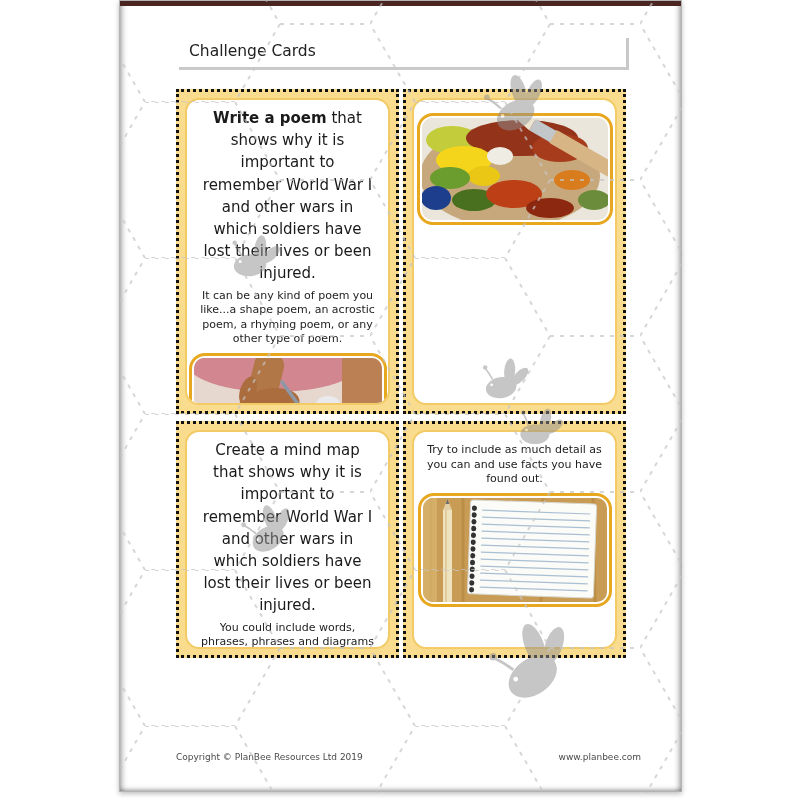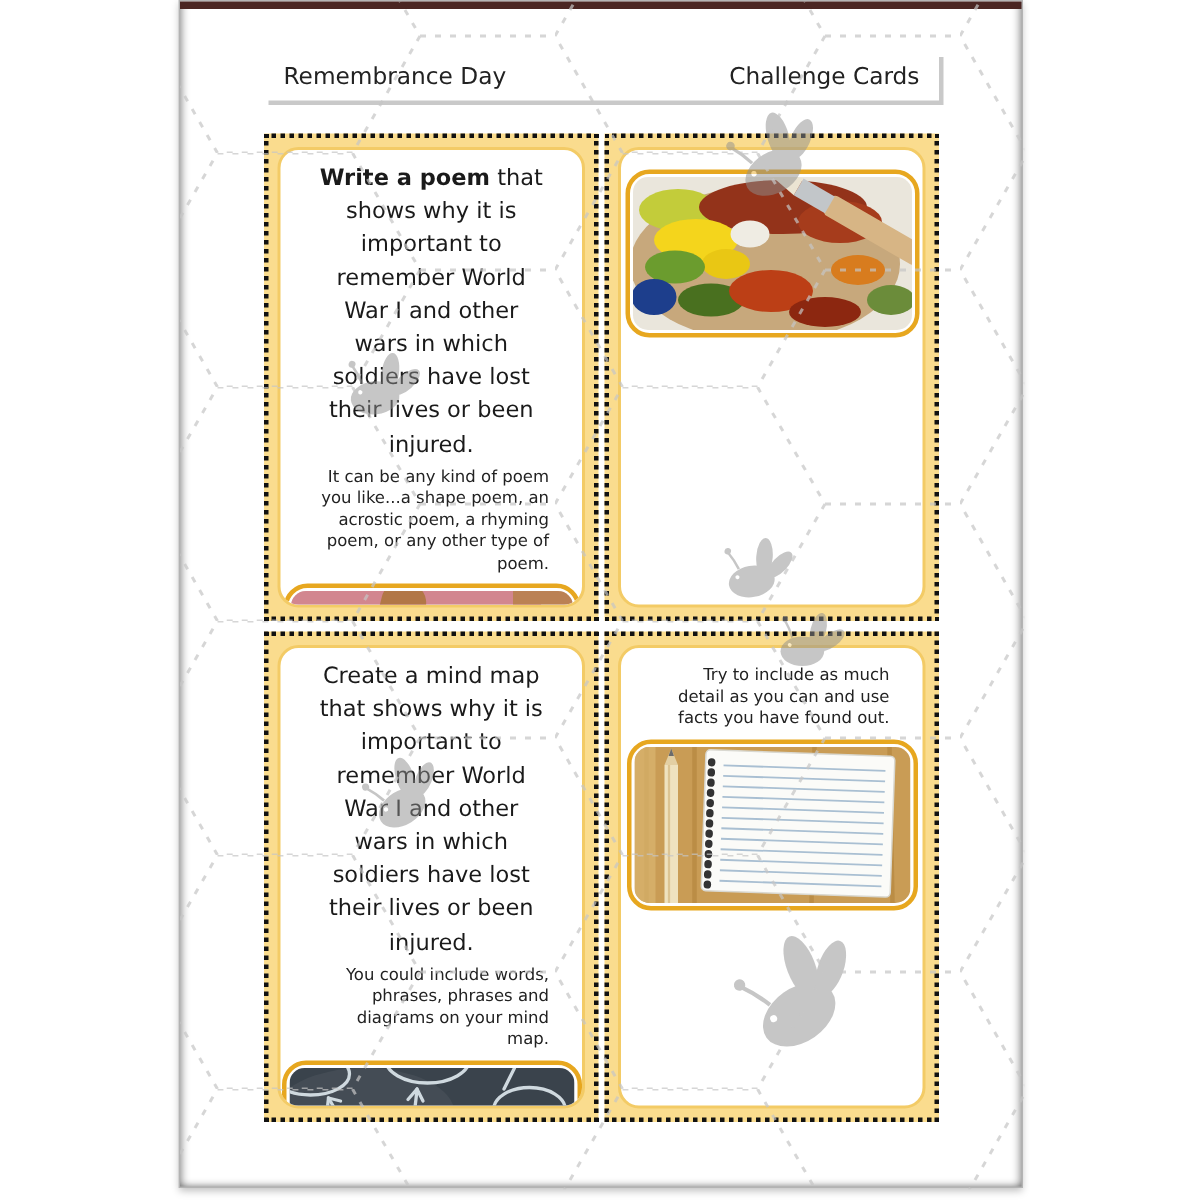--- a/index.html
+++ b/index.html
@@ -22,29 +22,29 @@
     box-shadow:3px 3px 0 #c9c9c9;display:flex;justify-content:space-between;align-items:center;
     padding:0 13px;box-sizing:border-box;font-size:15.5px;color:#222;z-index:3;
   }
   .cards{
     position:absolute;left:56px;top:88px;width:450px;z-index:1;
     display:grid;grid-template-columns:223px 223px;column-gap:4px;row-gap:7px;
   }
   .card{
     box-sizing:border-box;height:325px;border:3px dotted #111;background:#fadc8e;padding:6px;
   }
-  .cards .card:nth-child(n+3){height:327px;}
+  .cards .card:nth-child(n+3){height:237px;}
   .card-inner{
     background:#ffffff;border:2px solid #f3cb66;border-radius:14px;height:100%;
-    box-sizing:border-box;padding:7px 22px 5px;display:flex;flex-direction:column;
+    box-sizing:border-box;padding:7px 10px 5px;display:flex;flex-direction:column;
     align-items:center;text-align:center;overflow:hidden;
   }
   .card-title{font-size:15px;line-height:1.48;position:relative;z-index:6;margin:0 2px;}
   .card-title b{font-weight:bold;}
-  .card-hint{font-size:11px;line-height:1.32;position:relative;z-index:6;margin-top:4px;color:#222;text-align:right;}
+  .card-hint{font-size:11px;line-height:1.32;position:relative;z-index:6;margin-top:4px;color:#222;}
   .photo{
     margin-top:6px;display:inline-block;background:#fff;padding:2px;
     border:3px solid #e7a71f;border-radius:16px;line-height:0;
   }
   .photo svg{display:block;border-radius:10px;}
   .footer{
     position:absolute;left:56px;right:40px;top:751px;display:flex;
     justify-content:space-between;font-size:9px;color:#4a4a4a;z-index:3;
   }
   .honeycomb{position:absolute;left:0;top:0;z-index:8;pointer-events:none;opacity:.7;}
@@ -63,21 +63,20 @@
       <circle cx="11" cy="31" r="4"></circle>
       <circle cx="28" cy="60" r="2.5" fill="#ffffff"></circle>
     </g>
   </defs>
 </svg>
 
 <div class="page">
   <div class="top-strip"></div>
 
   <div class="header-box">
-    <span>Remembrance Day</span>
     <span>Challenge Cards</span>
   </div>
 
   <div class="cards">
 
     <div class="card">
       <div class="card-inner">
         <div class="card-title"><b>Write a poem</b><span> that shows why it is important to remember World War I and other wars in which soldiers have lost their lives or been injured.</span></div>
         <div class="card-hint">It can be any kind of poem you like...a shape poem, an acrostic poem, a rhyming poem, or any other type of poem.</div>
         <div class="photo">
@@ -186,20 +185,24 @@
             <polygon points="20,12 29,12 24.5,1" fill="#e3cfa3"></polygon>
             <polygon points="22.7,6 26.3,6 24.5,1" fill="#6b6b6b"></polygon>
             <rect x="20" y="12" width="9" height="92" fill="#efe2bf"></rect>
             <line x1="23" y1="12" x2="23" y2="104" stroke="#dcc493" stroke-width="1.5"></line>
           </svg>
         </div>
       </div>
     </div>
   </div>
 
+  <div class="footer">
+    <span>Copyright © PlanBee Resources Ltd 2019</span>
+    <span>www.planbee.com</span>
+  </div>
 
   <svg class="bee" viewBox="0 0 100 100" style="left:361px;top:69px;width:72px;height:72px;transform:rotate(-10deg)">
       <use href="#bee-shape" fill="#8f8f8f"></use>
     </svg>
   <svg class="bee" viewBox="0 0 100 100" style="left:105px;top:229px;width:58px;height:58px;transform:rotate(14deg)">
       <use href="#bee-shape" fill="#8f8f8f"></use>
     </svg>
   <svg class="bee" viewBox="0 0 100 100" style="left:357px;top:353px;width:55px;height:55px;transform:rotate(10deg)">
       <use href="#bee-shape" fill="#8f8f8f"></use>
     </svg>

